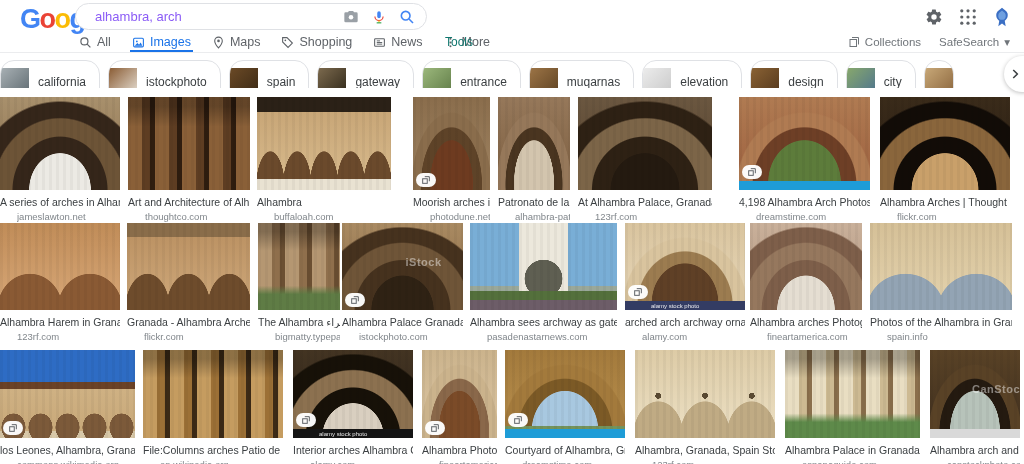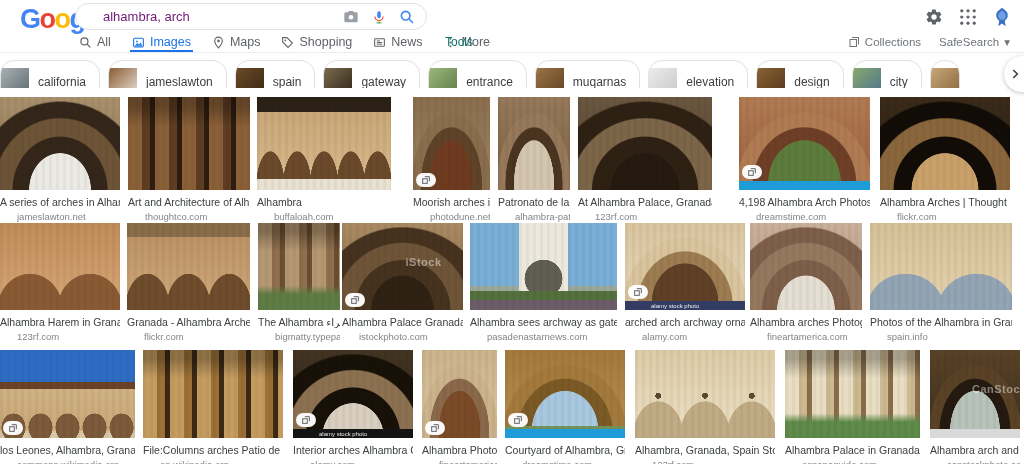--- a/index.html
+++ b/index.html
@@ -2,22 +2,22 @@
 <html><head>
 <meta charset="utf-8">
 <style>
   * { margin:0; padding:0; box-sizing:border-box; }
   html,body { width:1024px; height:464px; overflow:hidden; background:#fff;
     font-family:"Liberation Sans", sans-serif; position:relative; }
   
   .logo { position:absolute; left:20px; top:4px; font-size:27px; font-weight:bold; letter-spacing:-1.5px; }
   .searchbar { position:absolute; left:75px; top:3px; width:352px; height:27px;
     border:1px solid #dfe1e5; border-radius:14px; display:flex; align-items:center; background:#fff; }
-  .searchbar input { border:none; outline:none; flex:1; font-size:13px; color:#701a75;
-    padding-left:27px; background:transparent; font-family:"Liberation Sans",sans-serif; }
+  .searchbar input { border:none; outline:none; flex:1; font-size:13px; color:#8b5cf6;
+    padding-left:19px; background:transparent; font-family:"Liberation Sans",sans-serif; }
   .sb-ic { width:17px; height:17px; margin-right:11px; display:flex; align-items:center; justify-content:center; cursor:pointer; }
   .top-icons { position:absolute; right:10px; top:5px; display:flex; align-items:center; gap:10px; }
   .ti { width:24px; height:24px; display:flex; align-items:center; justify-content:center; cursor:pointer; color:#5f6368; }
   
   .tabs { position:absolute; left:77px; top:31px; height:22px; display:flex; align-items:center; gap:17px; }
   .tab { display:flex; align-items:center; gap:5px; font-size:12.5px; color:#5f6368; cursor:pointer; height:22px; padding:0 2px; }
   .tab.active { color:#1a73e8; box-shadow: inset 0 -3px 0 #1a73e8; }
   .tab svg { flex:0 0 auto; }
   .tools { position:absolute; left:402px; top:35px; font-size:12px; color:#0f766e; cursor:pointer;padding-left:43px; }
   .right-tabs { position:absolute; right:14px; top:35px; display:flex; gap:18px; font-size:11.5px; color:#70757a; align-items:center; }
@@ -169,21 +169,21 @@
 
 <div class="divider"></div>
 
 <div class="chips" id="chips">
     <div class="chip">
       <div class="cth" style="background: linear-gradient(135deg, rgb(168, 176, 180), rgb(94, 106, 112));"></div>
       <span class="clb">california</span>
     </div>
     <div class="chip">
       <div class="cth" style="background: linear-gradient(135deg, rgb(138, 92, 52), rgb(232, 226, 216));"></div>
-      <span class="clb">jameslawton</span>
+      <span class="clb">istockphoto</span>
     </div>
     <div class="chip">
       <div class="cth" style="background: linear-gradient(135deg, rgb(107, 74, 38), rgb(58, 40, 20));"></div>
       <span class="clb">spain</span>
     </div>
     <div class="chip">
       <div class="cth" style="background: linear-gradient(135deg, rgb(124, 106, 78), rgb(46, 38, 24));"></div>
       <span class="clb">gateway</span>
     </div>
     <div class="chip">

